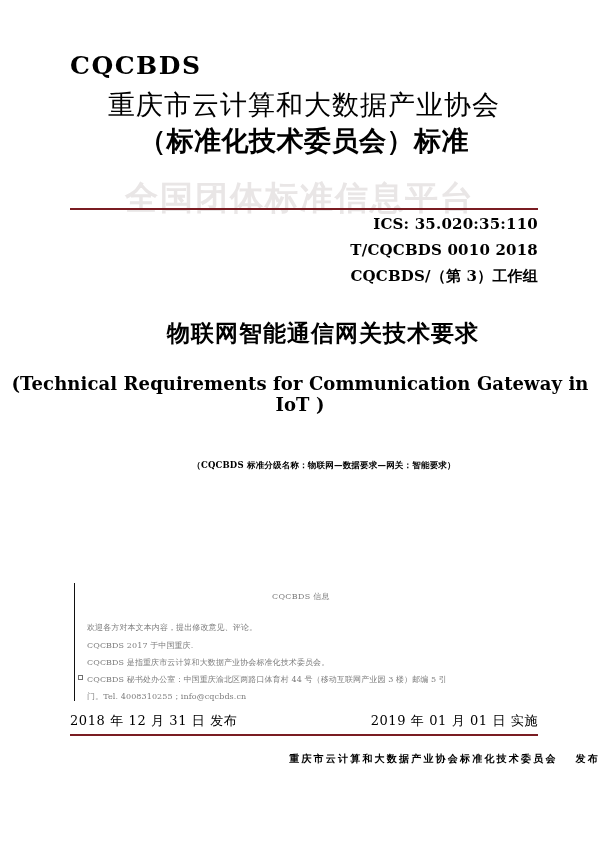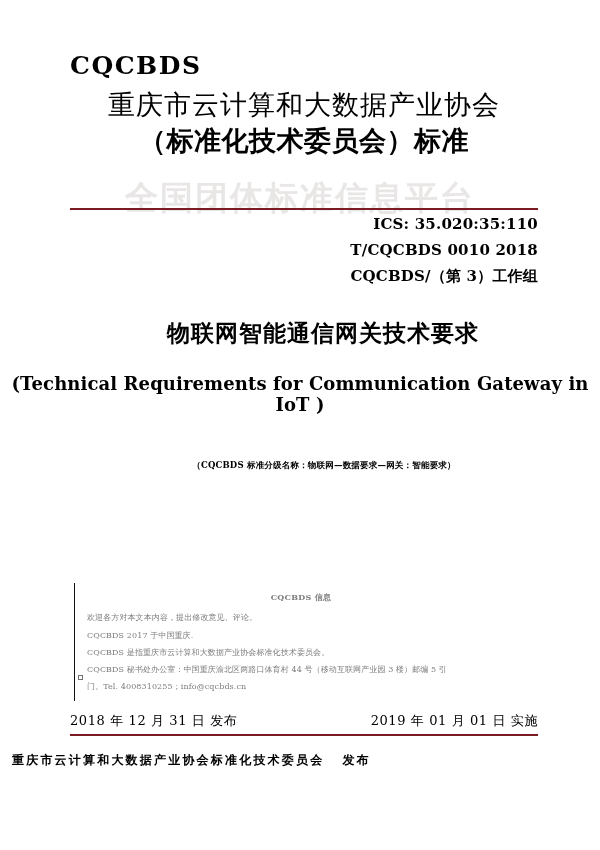--- a/index.html
+++ b/index.html
@@ -146,24 +146,23 @@
     z-index: 2;
     color: #7d7d7d;
   }
   .info-title {
     text-align: center;
     font-family: "DejaVu Serif", "Liberation Serif", serif;
     font-size: 8px;
     line-height: 1.3;
     margin-top: 9px;
     letter-spacing: 0.3px;
-    font-weight: bold;
   }
   .info-lines {
-    margin-top: 7px;
+    margin-top: 17px;
     padding-left: 12px;
   }
   .info-line {
     font-family: "DejaVu Serif", "Liberation Serif", serif;
     font-size: 8px;
     line-height: 2.15;
     letter-spacing: 0.1px;
     white-space: nowrap;
   }
   .info-marker {
@@ -196,25 +195,25 @@
     right: 62px;
     top: 734px;
     height: 2px;
     background: #7a1c22;
     z-index: 3;
   }
 
   
   .footer {
     position: absolute;
-    left: 12px; right: 0;
+    left: 0; right: 0;
     top: 752px;
-    text-align: left;
-    font-family: "DejaVu Sans", "Liberation Sans", sans-serif;
-    font-size: 12px;
+    text-align: right;
+    font-family: "DejaVu Sans", "Liberation Sans", sans-serif;
+    font-size: 10px;
     font-weight: 700;
     letter-spacing: 2.2px;
     z-index: 2;
   }
   .footer .publish {
     margin-left: 18px;
     letter-spacing: 2.2px;
   }
 </style>
 </head>

